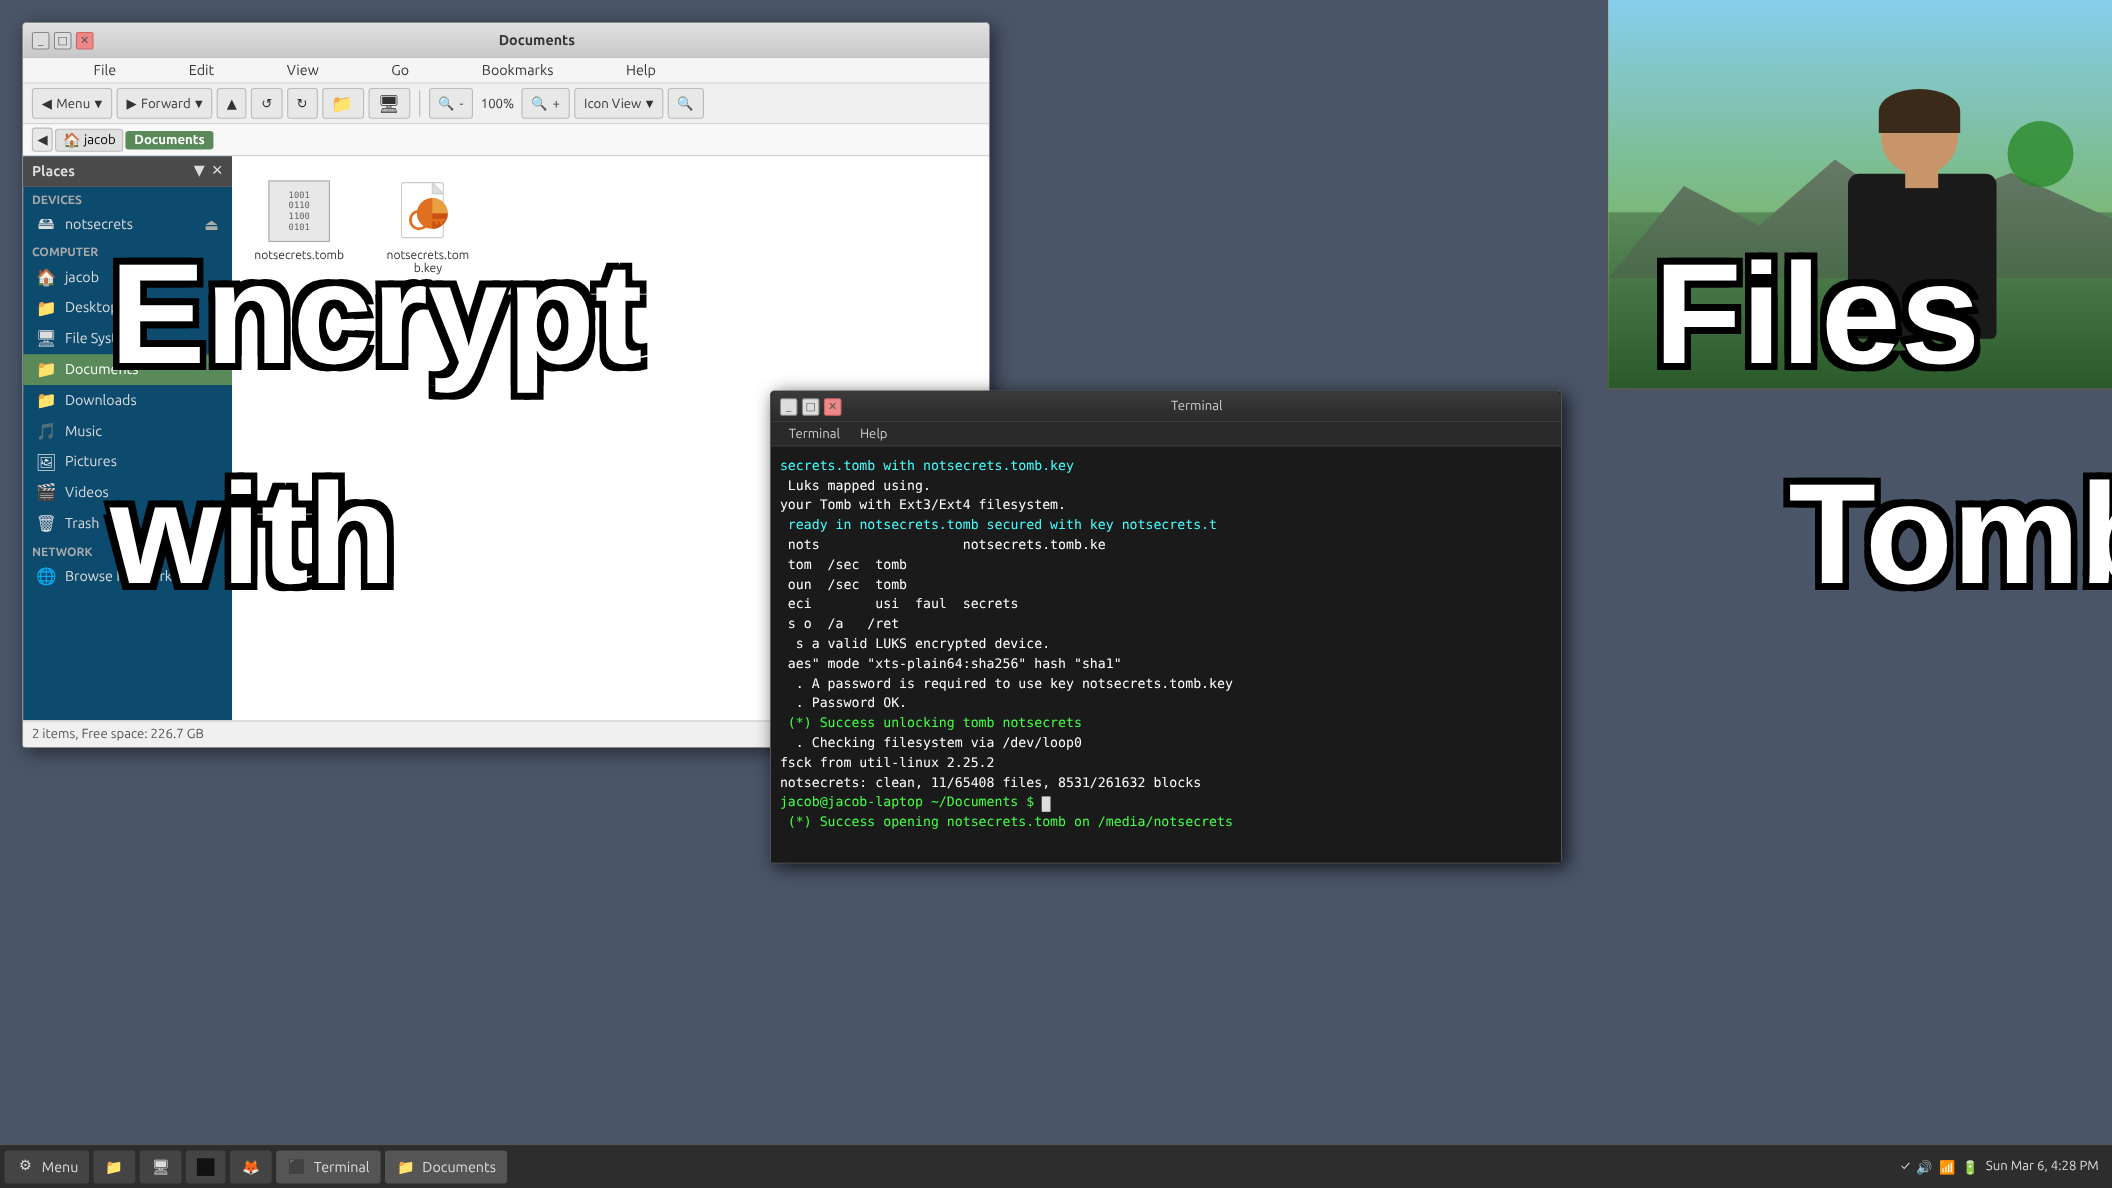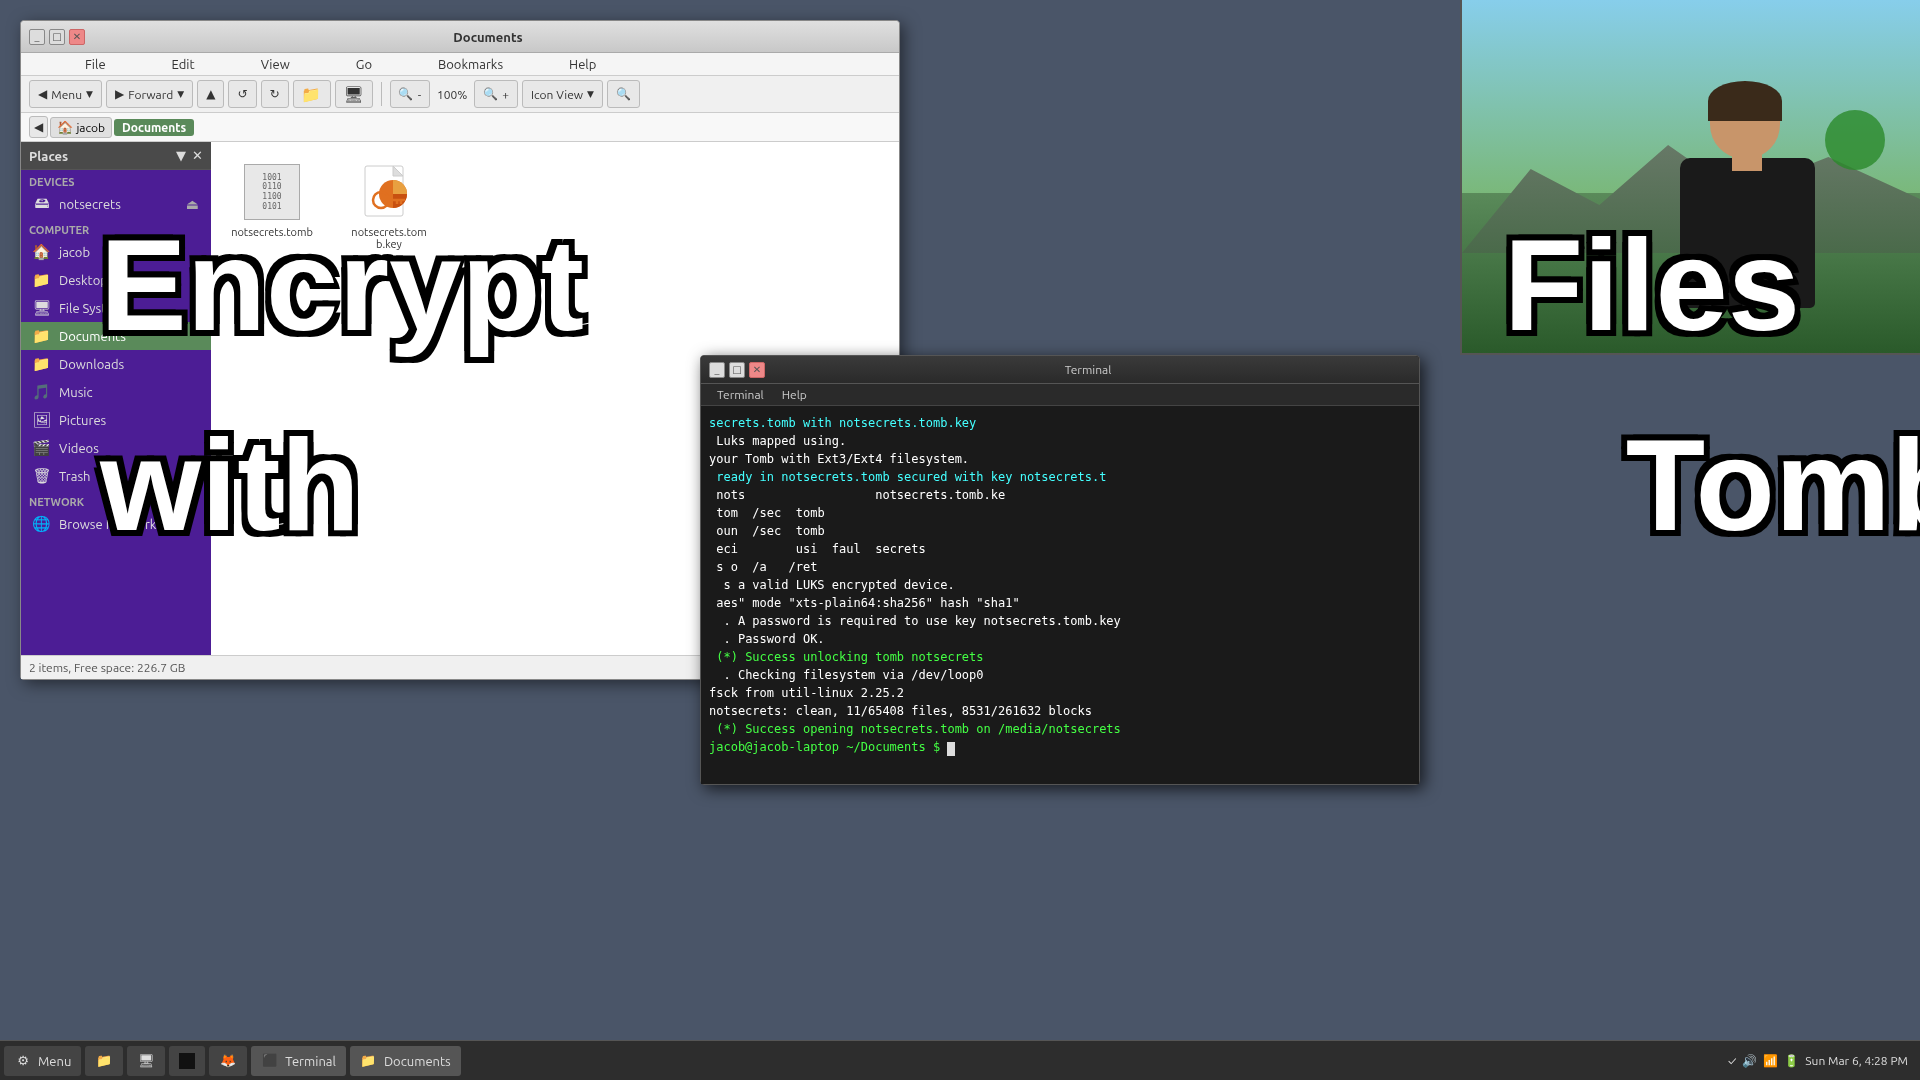--- a/index.html
+++ b/index.html
@@ -214,21 +214,21 @@
     }
     .window-body {
       display: flex;
       flex: 1;
       overflow: hidden;
     }
 
     
     .sidebar {
       width: 190px;
-      background: #4c1d95;
+      background: #0c4a6e;
       color: #ddd;
       font-size: 13px;
       overflow-y: auto;
       flex-shrink: 0;
     }
     .sidebar-places-header {
       display: flex;
       align-items: center;
       padding: 6px 8px;
       background: #4a4a4a;
@@ -698,22 +698,22 @@
       <p class="term-line term-white"> eci        usi  faul  secrets</p>
       <p class="term-line term-white"> s o  /a   /ret</p>
       <p class="term-line term-white">  s a valid LUKS encrypted device.</p>
       <p class="term-line term-white"> aes" mode "xts-plain64:sha256" hash "sha1"</p>
       <p class="term-line term-white">  . A password is required to use key notsecrets.tomb.key</p>
       <p class="term-line term-white">  . Password OK.</p>
       <p class="term-line term-green"> (*) Success unlocking tomb notsecrets</p>
       <p class="term-line term-white">  . Checking filesystem via /dev/loop0</p>
       <p class="term-line term-white">fsck from util-linux 2.25.2</p>
       <p class="term-line term-white">notsecrets: clean, 11/65408 files, 8531/261632 blocks</p>
+      <p class="term-line term-prompt"><span>jacob@jacob-laptop ~/Documents $ </span><span class="term-cursor"></span></p>
       <p class="term-line term-green"> (*) Success opening notsecrets.tomb on /media/notsecrets</p>
-      <p class="term-line term-prompt"><span>jacob@jacob-laptop ~/Documents $ </span><span class="term-cursor"></span></p>
     </div>
   </div>
 
   <div class="overlay-text">Encrypt</div>
   <div class="overlay-text-right">Files</div>
   <div class="overlay-line2">with</div>
   <div class="overlay-tomb">Tomb</div>
 
   <div class="taskbar">
     <div class="taskbar-left">

